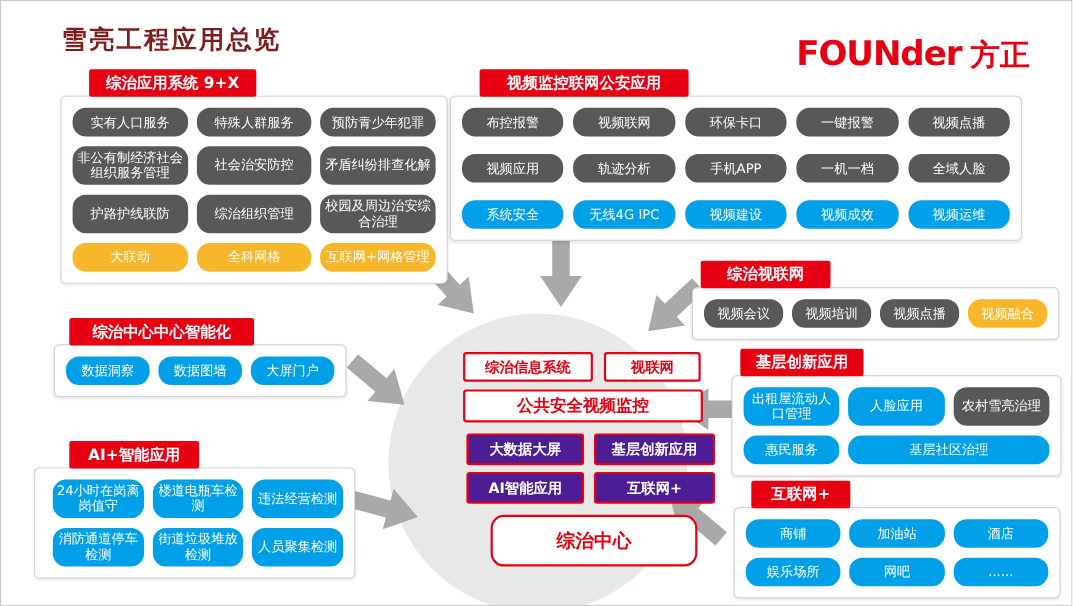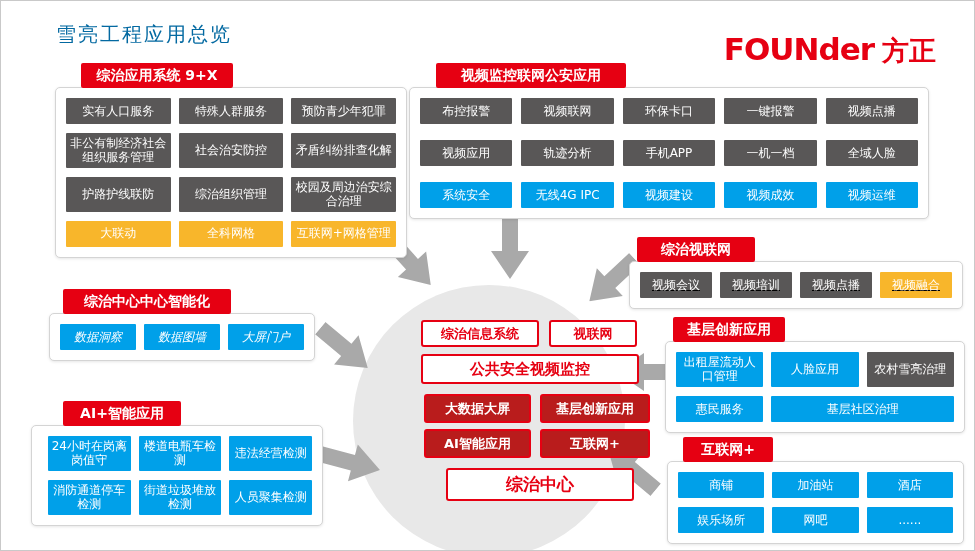--- a/index.html
+++ b/index.html
@@ -1,22 +1,22 @@
 <!DOCTYPE html>
 <html><head>
 <meta charset="utf-8">
 <style>
   * { margin:0; padding:0; box-sizing:border-box; }
   html,body { background:#fff; }
   body { font-family:"DejaVu Sans","Liberation Sans",sans-serif; }
   .stage { position:relative; width:975px; height:551px; background:#fff;
            border:1px solid #c9c9c9; overflow:hidden; }
 
-  .title { position:absolute; left:55px; top:20px; color:#0369a1;
-           font-size:20px; font-weight:normal; letter-spacing:2px; }
+  .title { position:absolute; left:55px; top:20px; color:#7f1d1d;
+           font-size:23px; font-weight:bold; letter-spacing:2px; }
 
   .logo { position:absolute; right:38px; top:30px; color:#e60012;
           display:flex; align-items:baseline; gap:8px; }
   .logo .latin { font-size:31px; font-weight:800; letter-spacing:-1px; }
   .logo .cn { font-size:27px; font-weight:bold; }
 
   .circle { position:absolute; left:352px; top:284px; width:272px; height:272px;
             border-radius:50%; background:#e8e8e8; }
 
   .arrow { position:absolute; }
@@ -29,30 +29,30 @@
   .cols-5 { grid-template-columns:repeat(5,1fr); }
   .gap-lg { gap:16px 9px; }
 
   .group-header { position:absolute; background:#e60012; color:#fff;
                   font-size:14px; font-weight:bold; display:flex;
                   align-items:center; justify-content:center; border-radius:2px;
                   z-index:3; }
 
   .btn { color:#fff; font-size:12px; line-height:1.2; display:flex;
          align-items:center; justify-content:center; text-align:center;
-         padding:3px 2px; min-height:26px; border-radius:1px; }
+         padding:3px 2px; min-height:26px; border-radius:12px; }
   .btn.dark   { background:#595757; }
   .btn.blue   { background:#00a0e9; }
   .btn.orange { background:#f8b62b; }
   .span2 { grid-column:span 2; }
 
   .c-box { position:absolute; display:flex; align-items:center; justify-content:center;
            text-align:center; font-weight:bold; border:2px solid #e60012;
            border-radius:3px; background:#fff; color:#e60012; font-size:13px; z-index:2;margin-left:46px; }
-  .c-box.bluebg { background:#b91c1c; color:#fff; }
+  .c-box.bluebg { background:#4c1d95; color:#fff; }
   .c-box.big  { font-size:15px; }
   .c-box.core { font-size:17px; }
 </style>
 </head>
 <body>
 
 <div class="stage">
 
   <div class="title">雪亮工程应用总览</div>
 
@@ -113,21 +113,21 @@
       <div class="btn dark">一机一档</div>
       <div class="btn dark">全域人脸</div>
       <div class="btn blue">系统安全</div>
       <div class="btn blue">无线4G IPC</div>
       <div class="btn blue">视频建设</div>
       <div class="btn blue">视频成效</div>
       <div class="btn blue">视频运维</div>
     </div>
   <div class="group-header" style="left:435px;top:62px;width:190px;height:25px;">视频监控联网公安应用</div>
 
-  <div class="panel grid cols-4" style="left:628px;top:260px;width:334px;text-decoration:underline;">
+  <div class="panel grid cols-4" style="left:628px;top:260px;width:334px;">
       <div class="btn dark">视频会议</div>
       <div class="btn dark">视频培训</div>
       <div class="btn dark">视频点播</div>
       <div class="btn orange">视频融合</div>
     </div>
   <div class="group-header" style="left:636px;top:236px;width:118px;height:25px;">综治视联网</div>
 
   <div class="panel grid cols-3" style="left:664px;top:340px;width:300px;">
       <div class="btn blue">出租屋流动人口管理</div>
       <div class="btn blue">人脸应用</div>
@@ -140,21 +140,21 @@
   <div class="panel grid cols-3" style="left:666px;top:460px;width:297px;">
       <div class="btn blue">商铺</div>
       <div class="btn blue">加油站</div>
       <div class="btn blue">酒店</div>
       <div class="btn blue">娱乐场所</div>
       <div class="btn blue">网吧</div>
       <div class="btn blue">......</div>
     </div>
   <div class="group-header" style="left:682px;top:436px;width:90px;height:25px;">互联网+</div>
 
-  <div class="panel grid cols-3" style="left:48px;top:312px;width:266px;font-style:italic;">
+  <div class="panel grid cols-3" style="left:48px;top:312px;width:266px;">
       <div class="btn blue">数据洞察</div>
       <div class="btn blue">数据图墙</div>
       <div class="btn blue">大屏门户</div>
     </div>
   <div class="group-header" style="left:62px;top:288px;width:168px;height:25px;">综治中心中心智能化</div>
 
   <div class="panel grid cols-3" style="left:30px;top:424px;width:292px;padding-left:16px;">
       <div class="btn blue">24小时在岗离岗值守</div>
       <div class="btn blue">楼道电瓶车检测</div>
       <div class="btn blue">违法经营检测</div>
@@ -164,15 +164,15 @@
     </div>
   <div class="group-header" style="left:62px;top:400px;width:118px;height:25px;">AI+智能应用</div>
 
   <div class="c-box" style="left:374px;top:319px;width:118px;height:27px;">综治信息系统</div>
   <div class="c-box" style="left:502px;top:319px;width:88px;height:27px;">视联网</div>
   <div class="c-box big" style="left:374px;top:353px;width:218px;height:30px;">公共安全视频监控</div>
   <div class="c-box bluebg" style="left:377px;top:393px;width:107px;height:29px;">大数据大屏</div>
   <div class="c-box bluebg" style="left:493px;top:393px;width:110px;height:29px;">基层创新应用</div>
   <div class="c-box bluebg" style="left:377px;top:428px;width:107px;height:29px;">AI智能应用</div>
   <div class="c-box bluebg" style="left:493px;top:428px;width:110px;height:29px;">互联网+</div>
-  <div class="c-box core" style="left:399px;top:467px;width:188px;height:33px;">综治中心</div>
+  <div class="c-box core" style="left:399px;top:467px;width:188px;height:47px;border-radius:12px;">综治中心</div>
 
 </div>
 
 </body></html>

